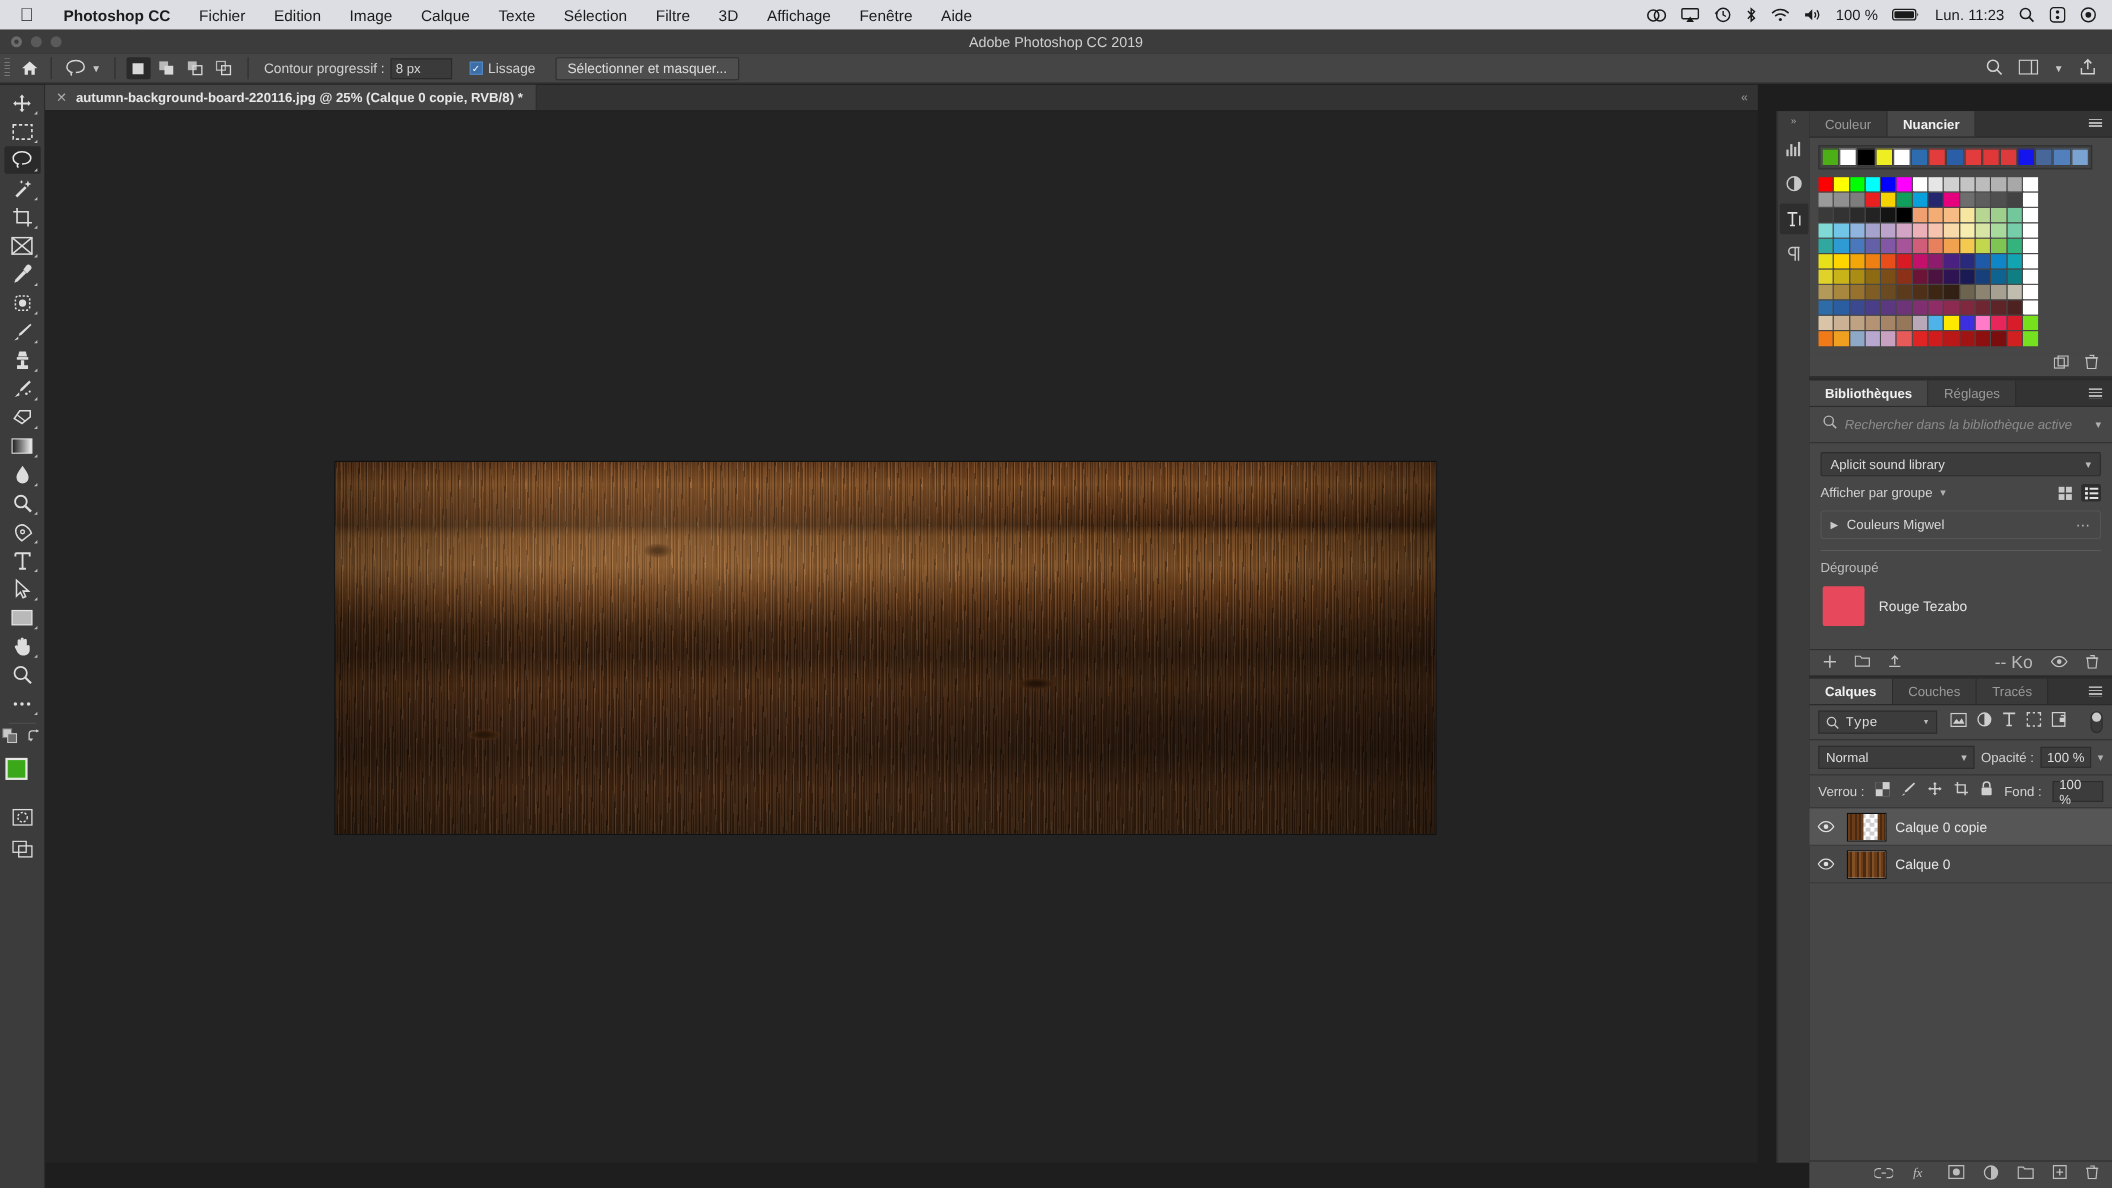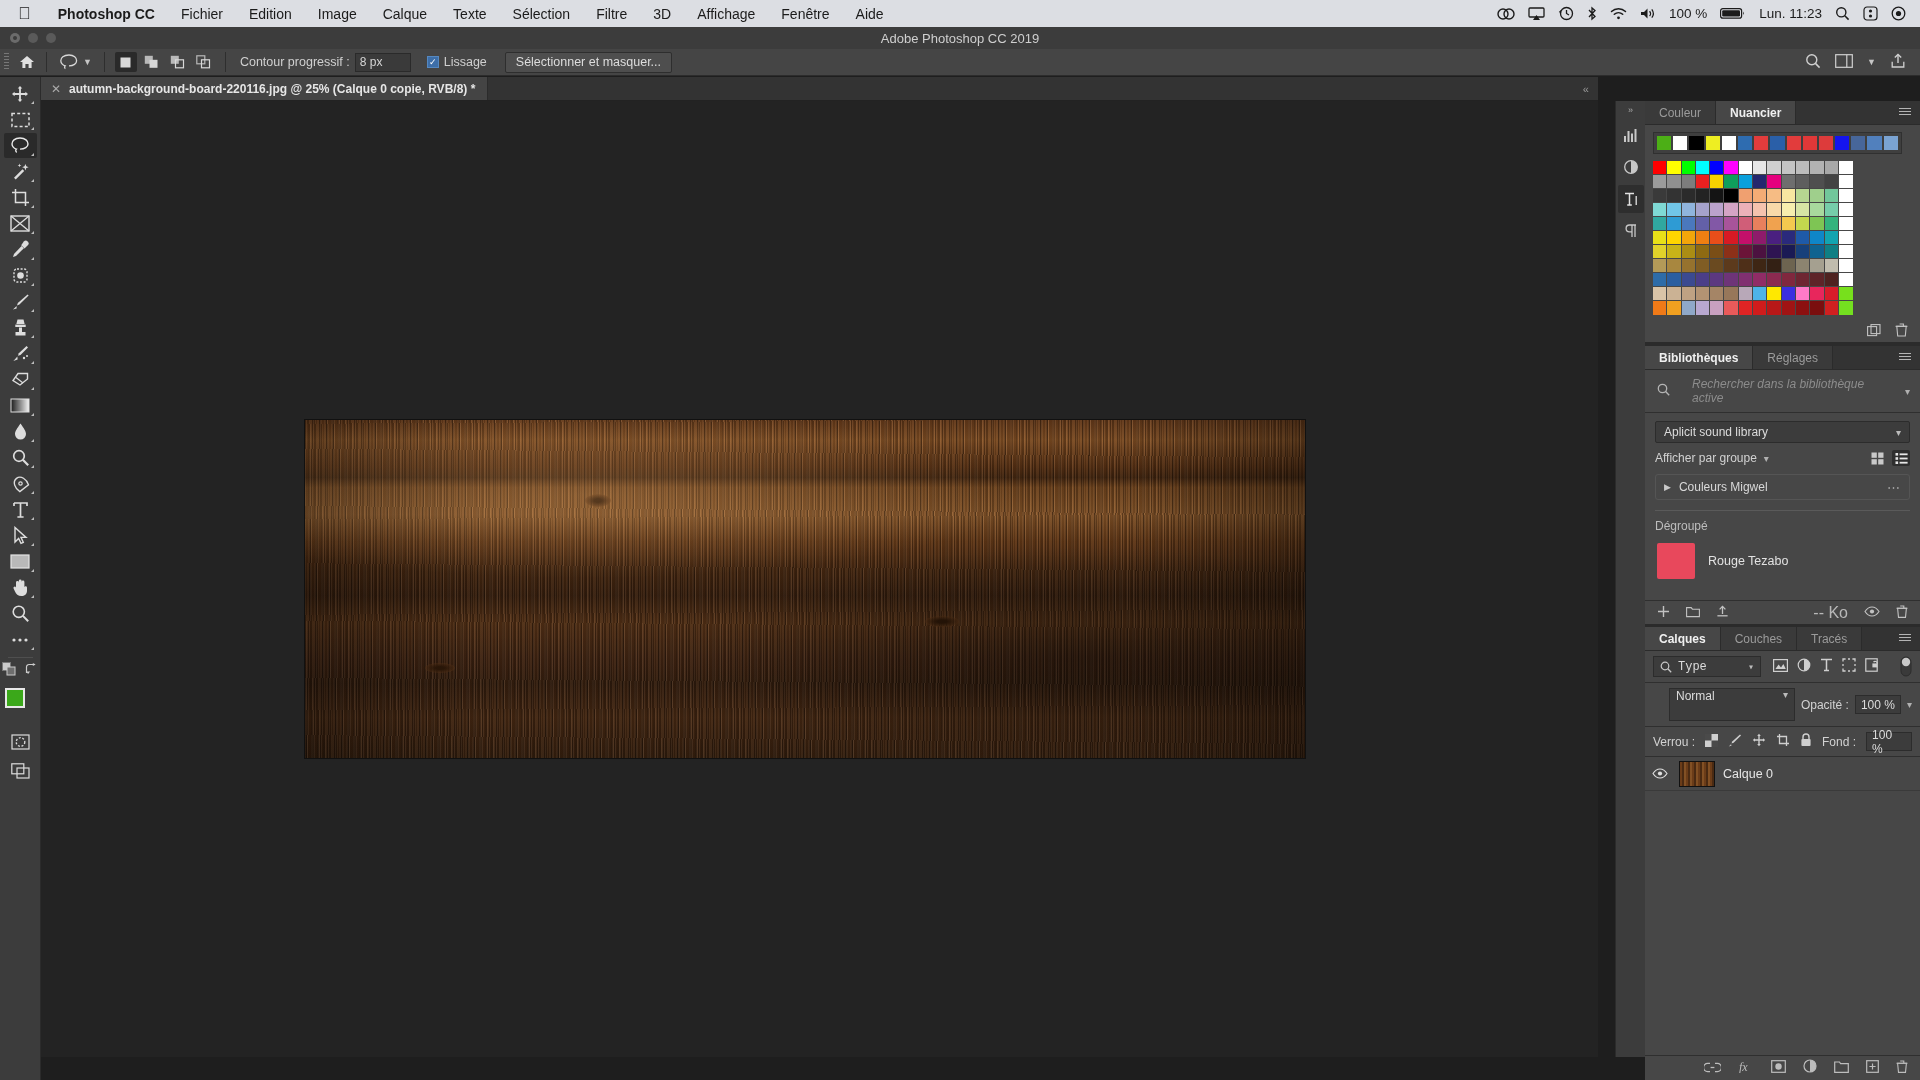--- a/index.html
+++ b/index.html
@@ -190,21 +190,21 @@
   .swrow i { display: block; width: 14px; height: 14px; border: 1px solid #3a3a3a; }
   .swtop { border: 1px solid #303030; padding: 2px; background: #3f3f3f; margin-bottom: 7px; display: inline-flex; }
   .swgrid i { width: 14.3px; height: 14px; border: none; outline: 1px solid #474747; }
   .swfoot {
     background: #474747; height: 22px; display: flex; align-items: center;
     justify-content: flex-end; gap: 14px; padding-right: 12px; border-bottom: 1px solid #2b2b2b;
   }
 
   
   .libsearch {
-    display: flex; align-items: center; gap: 22px; padding: 7px 10px 7px 12px;
+    display: flex; align-items: center; gap: 7px; padding: 7px 10px 7px 12px;
     border-bottom: 1px solid #2f2f2f; background: #474747;
   }
   .libsearch .ph { color: #8c8c8c; font-size: 12px; font-style: italic; flex: 1; }
   .libbody { background: #474747; padding: 8px 10px 0 10px; }
   .sel-box {
     height: 22px; background: #3c3c3c; border: 1px solid #2c2c2c; border-radius: 2px;
     display: flex; align-items: center; padding: 0 8px; color: #dcdcdc; font-size: 12px;
   }
   .sel-box .cv { margin-left: auto; color: #bbb; font-size: 10px; }
   .libgroupline { display: flex; align-items: center; gap: 7px; padding: 7px 0 8px 0; }
@@ -239,22 +239,22 @@
     display: flex; align-items: center; gap: 6px; padding: 0 6px; color: #dcdcdc; font-size: 12px; font-family: Liberation Mono, monospace;
   }
   .typesel .cv { margin-left: auto; font-size: 10px; color: #bbb; }
   .filticons { display: flex; gap: 9px; margin-left: 12px; align-items: center; }
   .togpill { margin-left: auto; width: 12px; height: 21px; }
   .blendrow {
     display: flex; align-items: center; gap: 6px; padding: 5px 8px;
     background: #474747; border-bottom: 1px solid #2f2f2f;
   }
   .blendsel {
-    flex: 1; height: 33px; background: #3c3c3c; border: 1px solid #2c2c2c;
-    display: flex; padding: 0 6px; color: #dcdcdc; font-size: 12px; margin-left: 16px;
+    flex: 1; height: 21px; background: #3c3c3c; border: 1px solid #2c2c2c;
+    display: flex; align-items: center; padding: 0 6px; color: #dcdcdc; font-size: 12px;
   }
   .blendsel .cv { margin-left: auto; font-size: 10px; color: #bbb; }
   .numfield {
     height: 19px; min-width: 46px; background: #3c3c3c; border: 1px solid #2c2c2c;
     color: #dcdcdc; font-size: 12px; display: flex; align-items: center; padding: 0 5px;
   }
   .lblsm { color: #d2d2d2; font-size: 12px; white-space: nowrap; }
   .lockrow {
     display: flex; align-items: center; gap: 10px; padding: 5px 8px;
     background: #474747; border-bottom: 1px solid #2f2f2f;
@@ -1121,20 +1121,30 @@
             <path d="M3 6 V4 A3 3 0 0 1 9 4 V6" fill="none" stroke="#cfcfcf" stroke-width="1.4"></path>
             <rect x="1.4" y="6" width="9.2" height="7" rx="1" fill="#cfcfcf"></rect>
           </svg>
       </span>
       <span class="lblsm" style="margin-left:auto;">Fond :</span>
       <span class="numfield">100 %</span>
 
     </div>
 
     <div class="layers-list">
+      <div class="layer-row sel">
+        <span class="eye">
+          <svg width="16" height="11" viewBox="0 0 16 11">
+              <path d="M1 5.5 C3.2 2 5.4 1 8 1 C10.6 1 12.8 2 15 5.5 C12.8 9 10.6 10 8 10 C5.4 10 3.2 9 1 5.5Z" fill="none" stroke="#e0e0e0" stroke-width="1.1"></path>
+              <circle cx="8" cy="5.5" r="2.1" fill="#e0e0e0"></circle>
+            </svg>
+        </span>
+        <span class="layer-thumb woodends"></span>
+        <span class="layer-name">Calque 0 copie</span>
+      </div>
       <div class="layer-row">
         <span class="eye">
           <svg width="16" height="11" viewBox="0 0 16 11">
               <path d="M1 5.5 C3.2 2 5.4 1 8 1 C10.6 1 12.8 2 15 5.5 C12.8 9 10.6 10 8 10 C5.4 10 3.2 9 1 5.5Z" fill="none" stroke="#e0e0e0" stroke-width="1.1"></path>
               <circle cx="8" cy="5.5" r="2.1" fill="#e0e0e0"></circle>
             </svg>
         </span>
         <span class="layer-thumb wood"></span>
         <span class="layer-name">Calque 0</span>
       </div>

